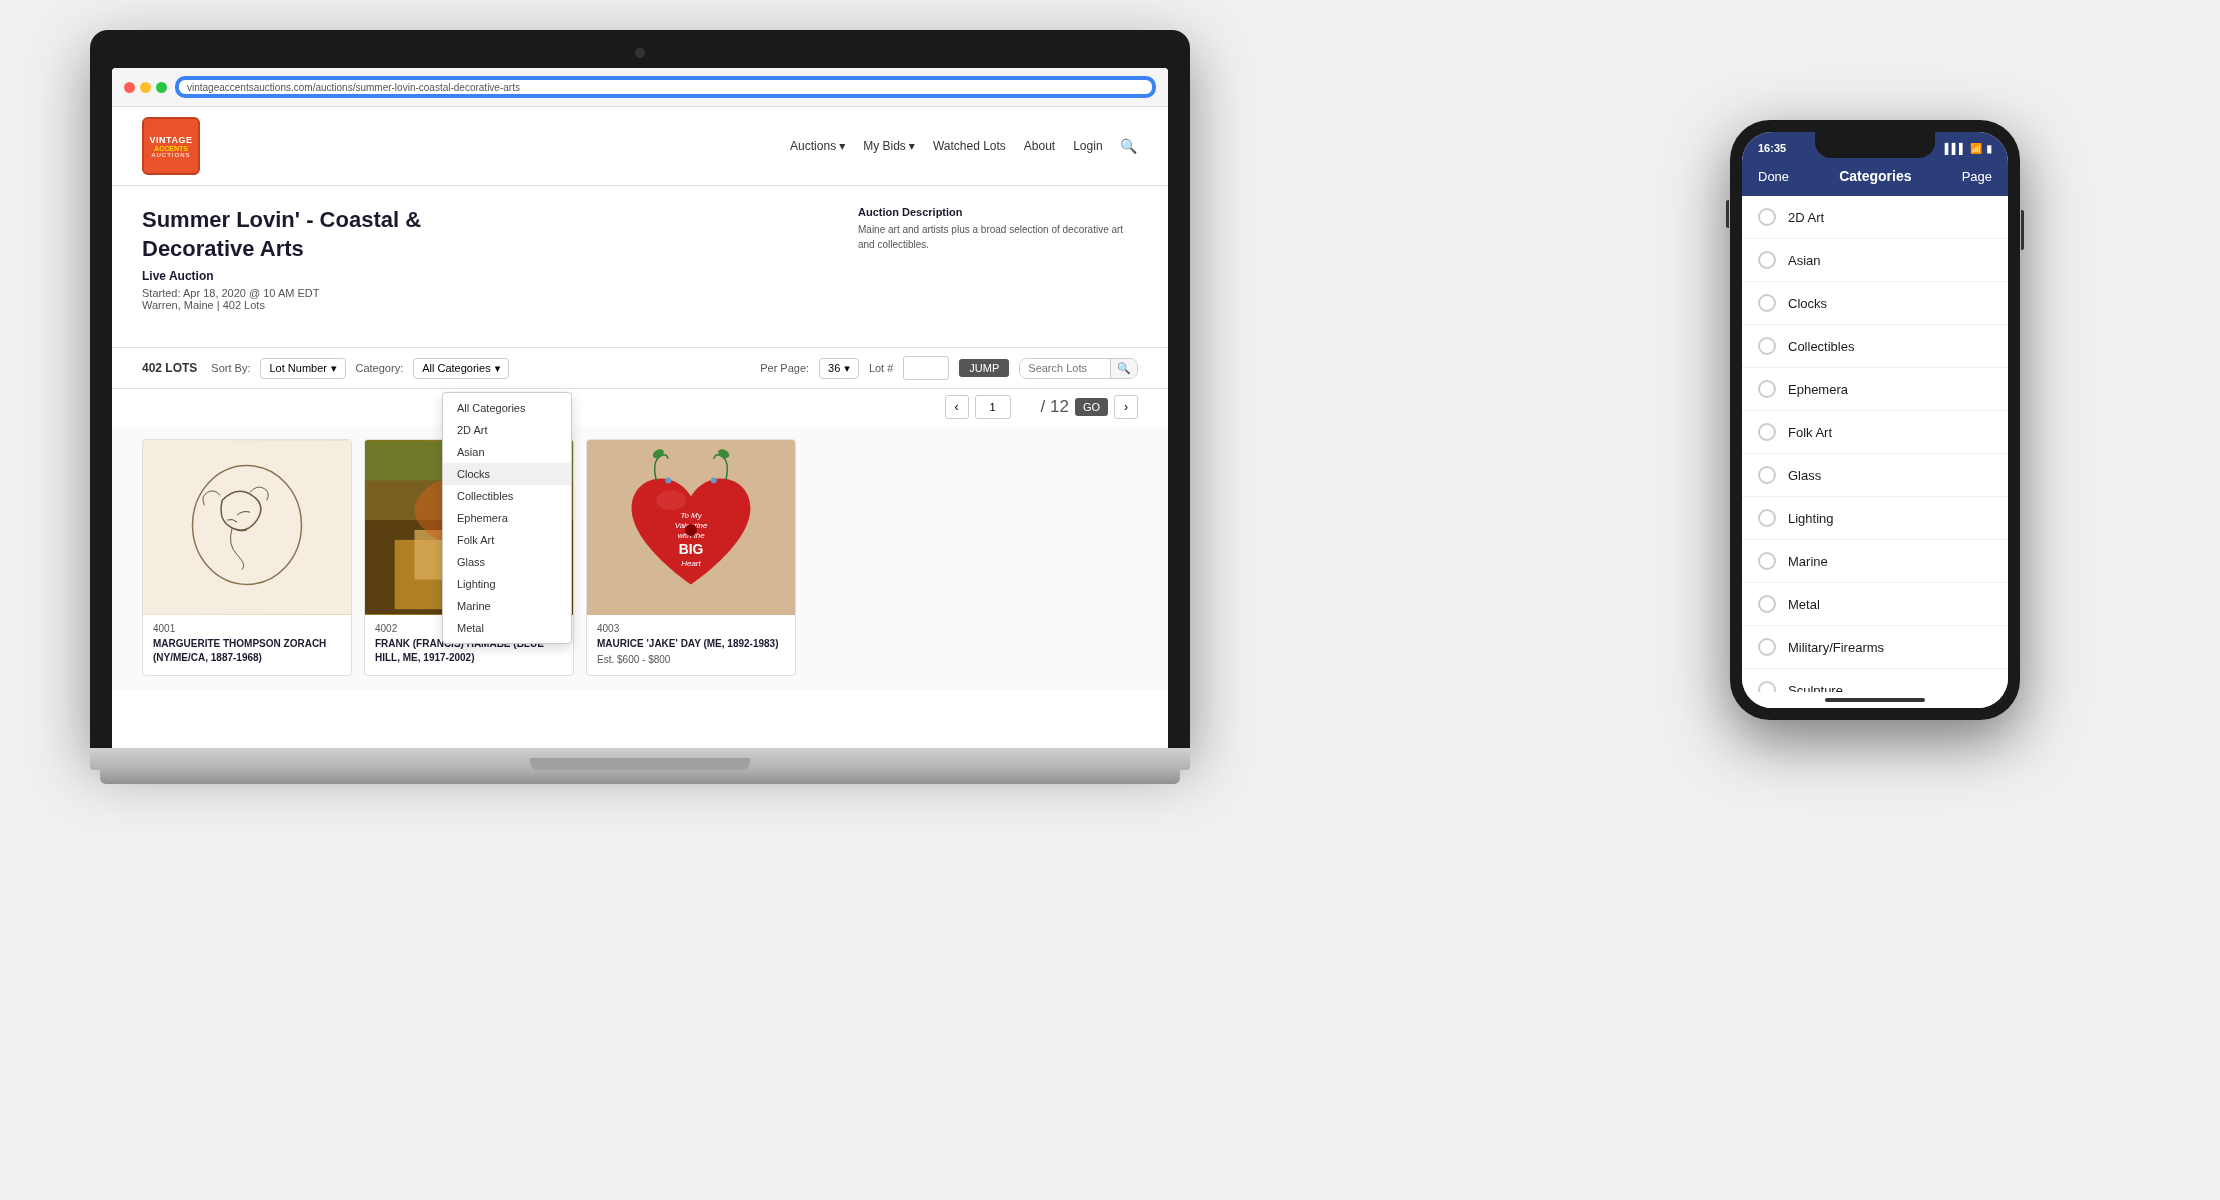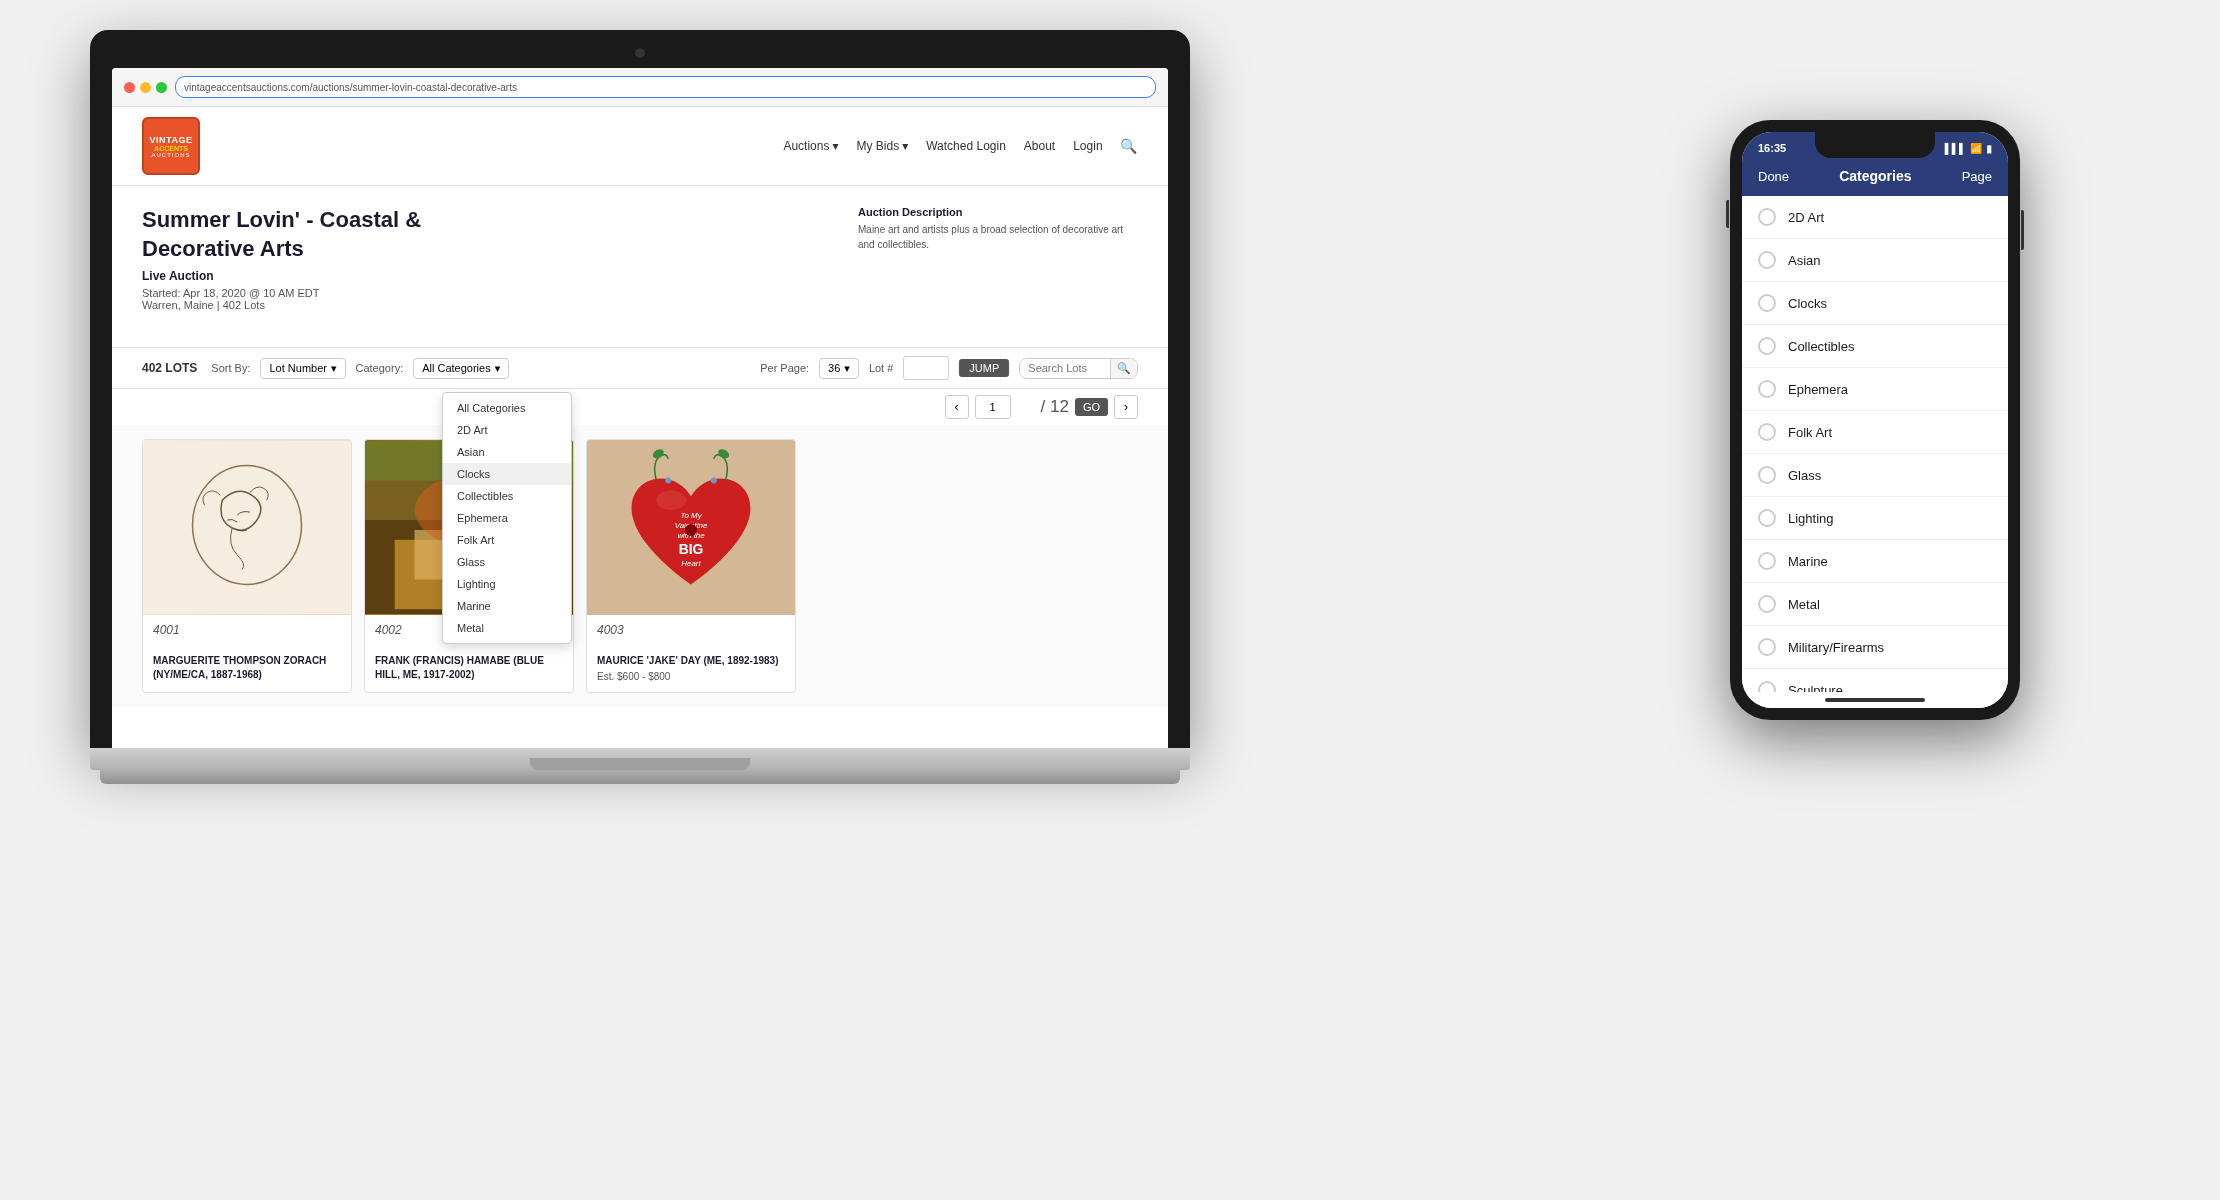--- a/index.html
+++ b/index.html
@@ -88,21 +88,21 @@
       width: 11px;
       height: 11px;
       border-radius: 50%;
     }
     .tl-red { background: #ff5f57; }
     .tl-yellow { background: #ffbd2e; }
     .tl-green { background: #28c840; }
     .address-bar {
       flex: 1;
       background: #fff;
-      border: 1px solid #3b82f6;
+      border: 4px solid #3b82f6;
       border-radius: 10px;
       height: 22px;
       display: flex;
       align-items: center;
       padding: 0 8px;
       font-size: 10px;
       color: #555;
     }
 
     
@@ -380,24 +380,23 @@
     }
     .lot-img-heart {
       background: #d4b896;
       position: relative;
     }
     .heart-svg { width: 100%; height: 175px; }
     .lot-info {
       padding: 8px 10px;
     }
     .lot-number {
-      font-size: 12px;
+      font-size: 10px;
       color: #555;
-      margin-bottom: 17px;
-      font-style: italic;
+      margin-bottom: 3px;
     }
     .lot-title {
       font-size: 10px;
       font-weight: 700;
       color: #1a1a2e;
       line-height: 1.4;
     }
 
     
     .phone-container {
@@ -560,21 +559,21 @@
         <div class="nav-links">
           <div class="nav-link nav-link-dropdown">
             <span>Auctions</span>
             <span>▾</span>
           </div>
           <div class="nav-link nav-link-dropdown">
             <span>My Bids</span>
             <span>▾</span>
           </div>
           <div class="nav-link">
-            <span>Watched Login</span>
+            <span>Watched Lots</span>
           </div>
           <div class="nav-link">
             <span>About</span>
           </div>
           <div class="nav-link">
             <span>Login</span>
           </div>
           <div class="nav-search-icon">🔍</div>
         </div>
       </div>

